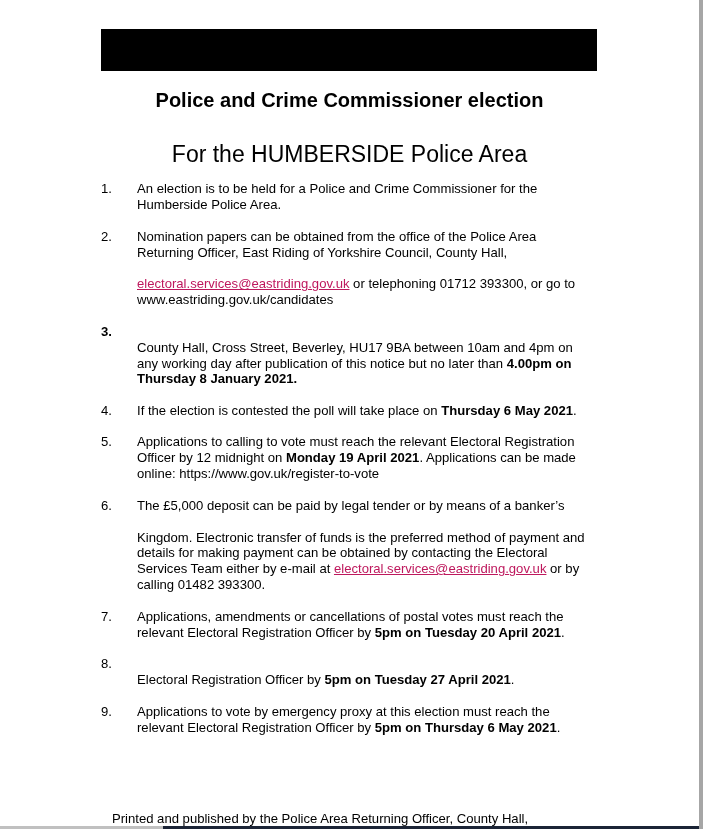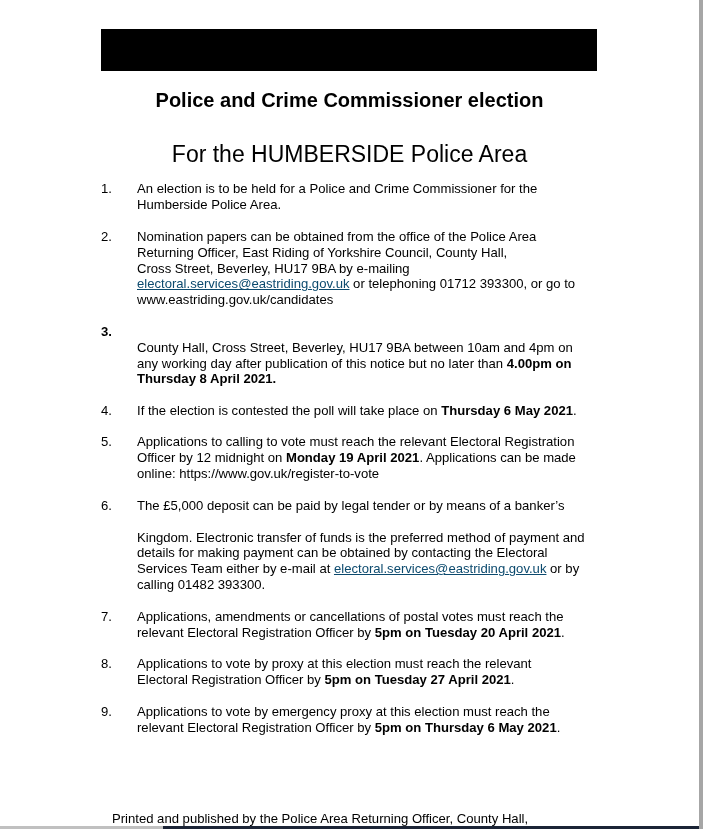--- a/index.html
+++ b/index.html
@@ -88,21 +88,21 @@
     width: 24px;
   }
   .item .num.bold { font-weight: bold; }
   .item .text {
     margin-left: 36px;
     display: block;
   }
   .item .text b { font-weight: bold; }
   .link {
     text-decoration: underline;
-    color: #0c4a6e;
+    color: #be185d;
     cursor: pointer;
   }
   .footer {
     position: absolute;
     left: 112px;
     top: 782px;
     width: 500px;
     font-size: 13.1px;
     line-height: 15.8px;
     margin-top: 29px;
@@ -124,33 +124,33 @@
       <span>An election is to be held for a Police and Crime Commissioner for the</span><br>
       <span>Humberside Police Area.</span>
     </span>
   </div>
 
   <div class="item" style="top:229px;">
     <span class="num">2.</span>
     <span class="text">
       <span>Nomination papers can be obtained from the office of the Police Area</span><br>
       <span>Returning Officer, East Riding of Yorkshire Council, County Hall,</span><br>
-      <span>Cross Street, Beverley, HU17 9BA by e-mailing</span><br>
+      <br>
       <span class="link">electoral.services@eastriding.gov.uk</span><span> or telephoning 01712 393300, or go to</span><br>
       <span>www.eastriding.gov.uk/candidates</span>
     </span>
   </div>
 
   <div class="item" style="top:324px;">
     <span class="num bold">3.</span>
     <span class="text">
       <br>
       <span>County Hall, Cross Street, Beverley, HU17 9BA between 10am and 4pm on</span><br>
       <span>any working day after publication of this notice but no later than </span><b>4.00pm on</b><br>
-      <b>Thursday 8 April 2021.</b>
+      <b>Thursday 8 January 2021.</b>
     </span>
   </div>
 
   <div class="item" style="top:403px;">
     <span class="num">4.</span>
     <span class="text">
       <span>If the election is contested the poll will take place on </span><b>Thursday 6 May 2021</b><span>.</span>
     </span>
   </div>
 
@@ -179,21 +179,21 @@
     <span class="num">7.</span>
     <span class="text">
       <span>Applications, amendments or cancellations of postal votes must reach the</span><br>
       <span>relevant Electoral Registration Officer by </span><b>5pm on Tuesday 20 April 2021</b><span>.</span>
     </span>
   </div>
 
   <div class="item" style="top:656px;">
     <span class="num">8.</span>
     <span class="text">
-      <span>Applications to vote by proxy at this election must reach the relevant</span><br>
+      <br>
       <span>Electoral Registration Officer by </span><b>5pm on Tuesday 27 April 2021</b><span>.</span>
     </span>
   </div>
 
   <div class="item" style="top:704px;">
     <span class="num">9.</span>
     <span class="text">
       <span>Applications to vote by emergency proxy at this election must reach the</span><br>
       <span>relevant Electoral Registration Officer by </span><b>5pm on Thursday 6 May 2021</b><span>.</span>
     </span>

